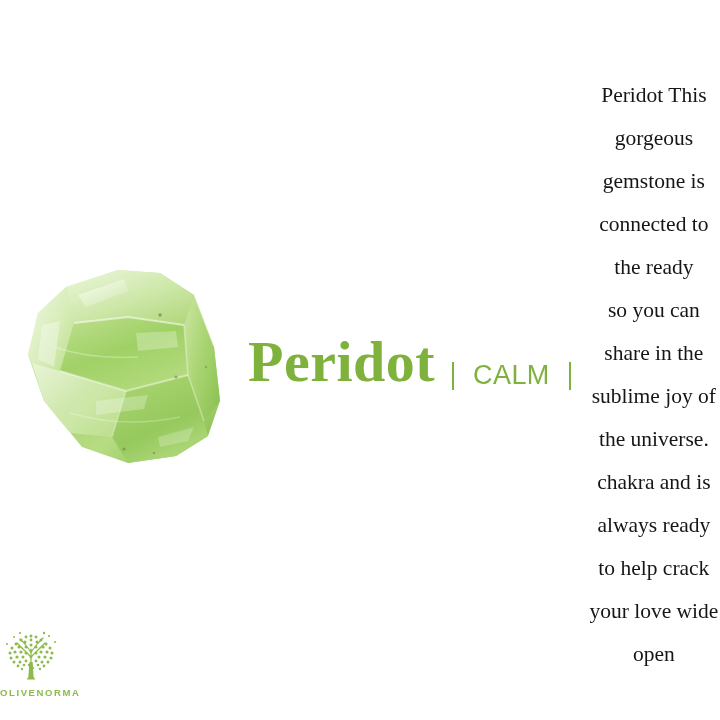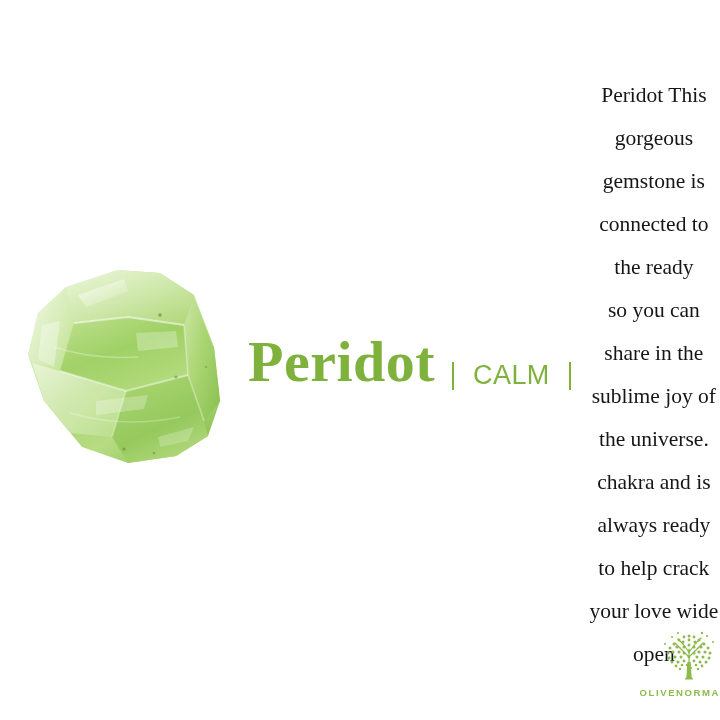--- a/index.html
+++ b/index.html
@@ -93,21 +93,21 @@
   }
 
   
   .brand {
     position: absolute;
     left: 0;
     right: 0;
     bottom: 22px;
     display: flex;
     flex-direction: column;
-    align-items: flex-end;
+    align-items: flex-start;
   }
 
   .brand-mark {
     width: 62px;
     height: 58px;
     display: block;
   }
 
   .brand-name {
     margin-top: 2px;

